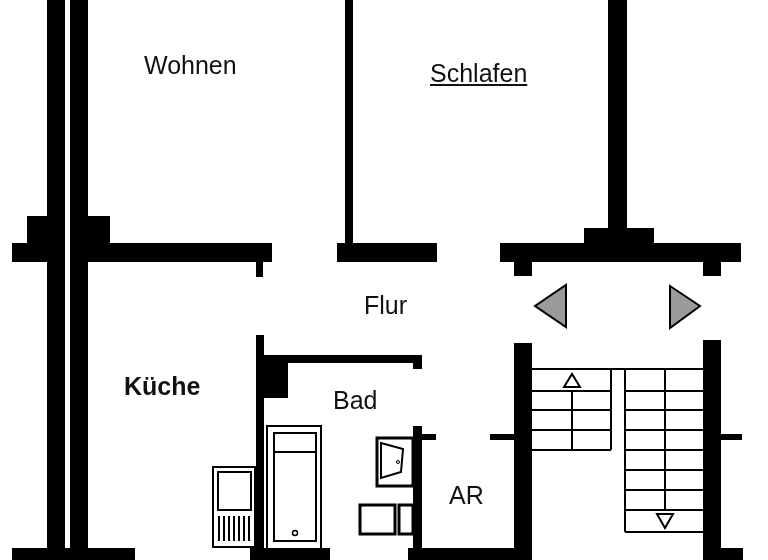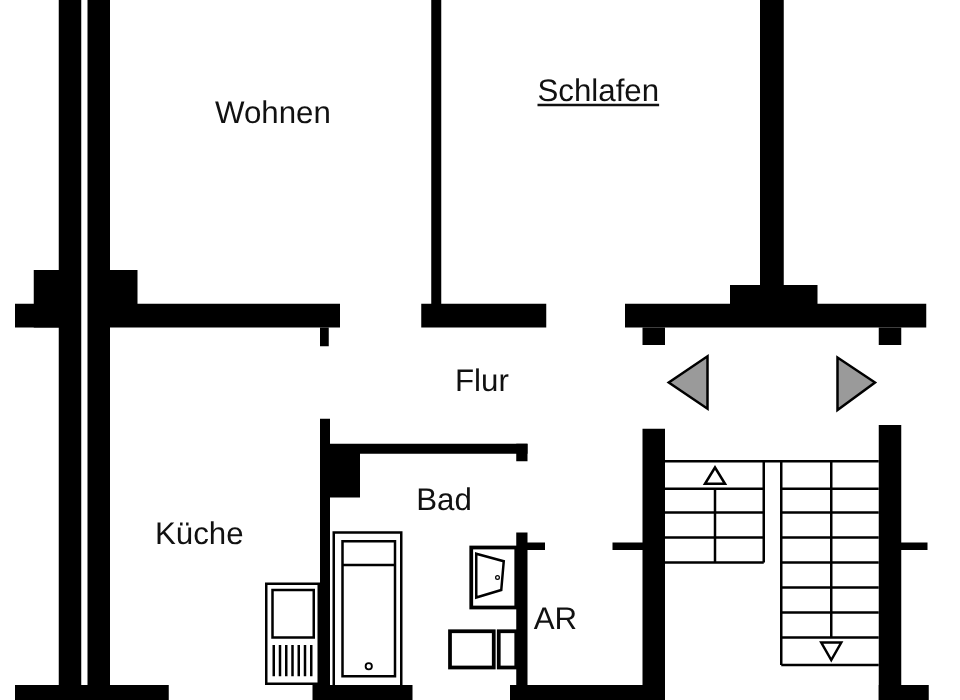--- a/index.html
+++ b/index.html
@@ -105,18 +105,18 @@
     <line x1="625" y1="430" x2="703" y2="430"></line>
     <line x1="625" y1="450" x2="703" y2="450"></line>
     <line x1="625" y1="470" x2="703" y2="470"></line>
     <line x1="625" y1="490" x2="703" y2="490"></line>
     <line x1="625" y1="510" x2="703" y2="510"></line>
     <line x1="625" y1="532" x2="703" y2="532"></line>
   </g>
   <polygon points="657,514 673,514 665,528" fill="#fff" stroke="#000" stroke-width="2"></polygon>
 </svg>
 
-<div class="room-label" style="left:144px;top:78px;margin-left:28px;">Wohnen</div>
+<div class="room-label" style="left:144px;top:53px;">Wohnen</div>
 <div class="room-label" style="left:430px;top:61px;text-decoration:underline;">Schlafen</div>
 <div class="room-label" style="left:364px;top:293px;">Flur</div>
-<div class="room-label" style="left:124px;top:415px;">Küche</div>
+<div class="room-label" style="left:124px;top:374px;font-weight:bold;">Küche</div>
 <div class="room-label" style="left:333px;top:388px;text-align:center;">Bad</div>
-<div class="room-label" style="left:427px;top:483px;">AR</div>
+<div class="room-label" style="left:449px;top:483px;">AR</div>
 
 </body></html>

